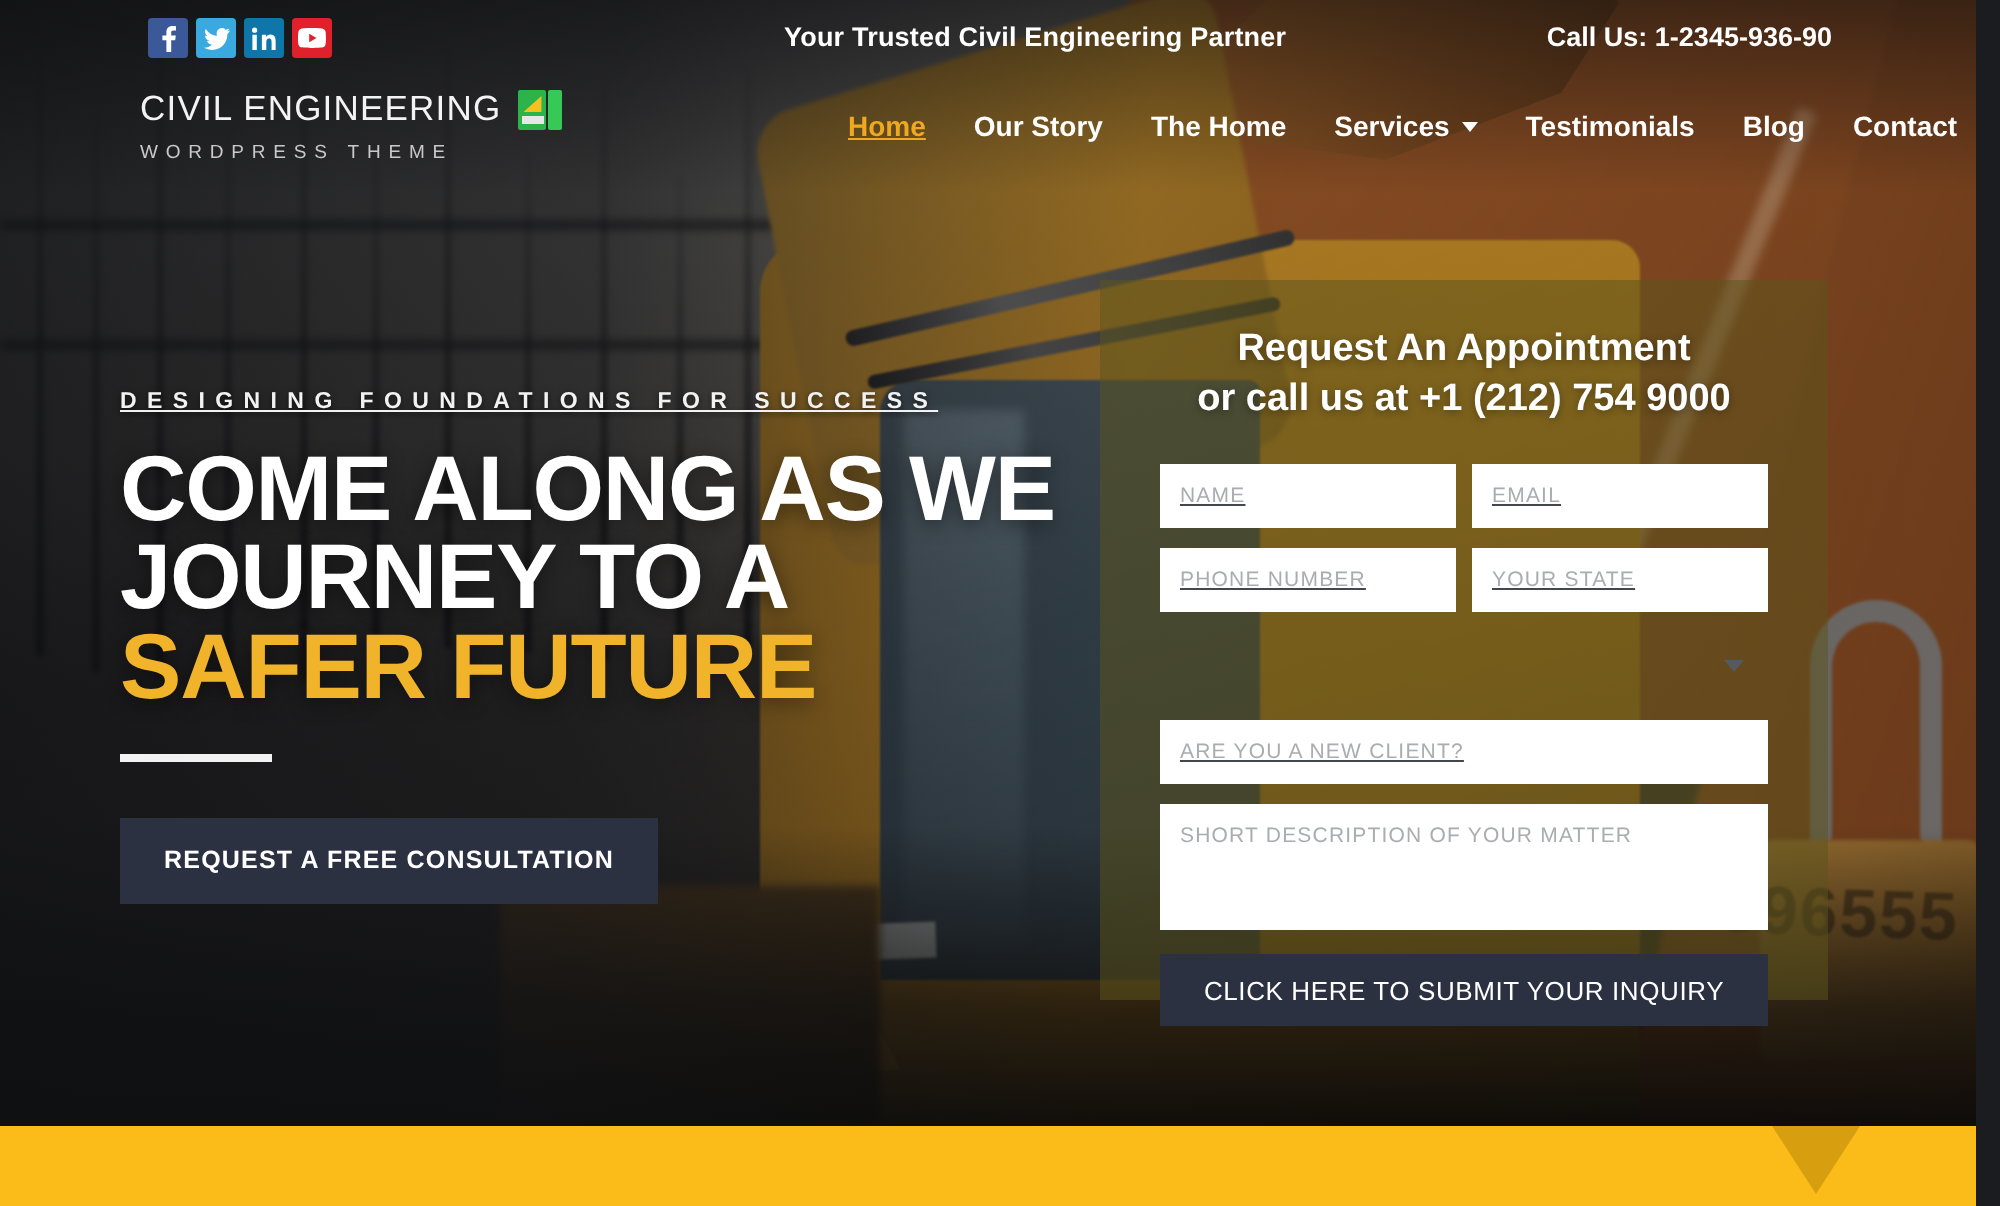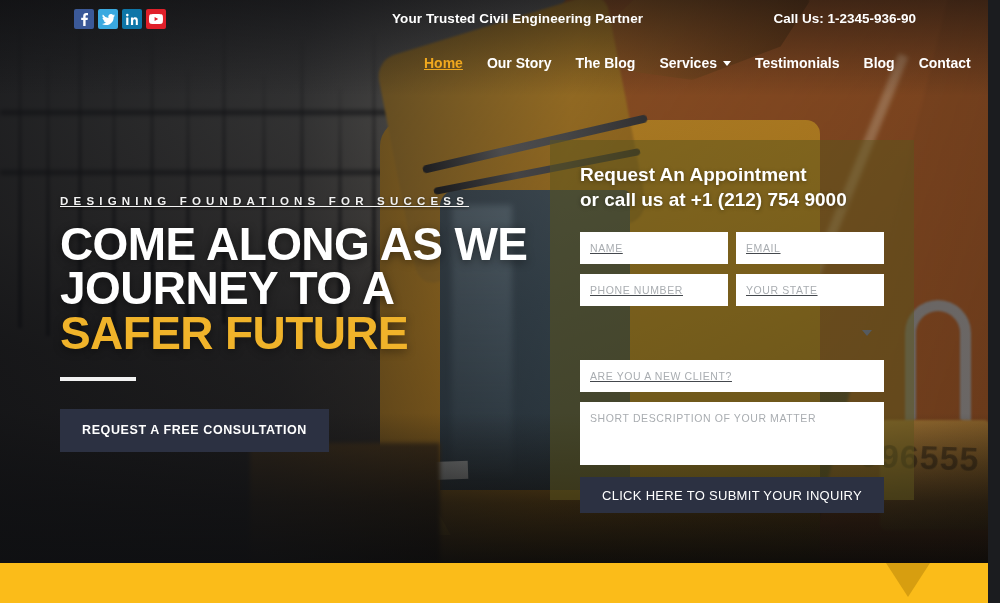--- a/index.html
+++ b/index.html
@@ -378,20 +378,21 @@
   .form-panel {
     position: absolute;
     left: 550px; top: 140px;
     width: 364px; height: 360px;
     background: rgba(92,84,28,.52);
     z-index: 15;
     padding: 22px 30px;
   }
   .form-title {
     color: #ffffff;
+    text-align: center;
     font: 700 19px/1.32 "Liberation Sans", sans-serif;
     text-shadow: 0 1px 4px rgba(0,0,0,.35);
   }
   .form-title .ft2 { display: block; }
   .form-grid {
     margin-top: 20px;
     display: flex;
     flex-wrap: wrap;
     gap: 10px 8px;
   }
@@ -539,30 +540,42 @@
           <rect x="0" y="0" width="14" height="10" rx="2.6" fill="#ffffff" opacity="0"></rect>
           <path fill="#ffffff" d="M13.7 1.56A1.75 1.75 0 0 0 12.47.32C11.38 0 7 0 7 0S2.62 0 1.53.32A1.75 1.75 0 0 0 .3 1.56C0 2.66 0 5 0 5s0 2.34.3 3.44c.17.6.65 1.07 1.23 1.24C2.62 10 7 10 7 10s4.38 0 5.47-.32c.58-.17 1.06-.64 1.23-1.24.3-1.1.3-3.44.3-3.44s0-2.34-.3-3.44zM5.6 7.1V2.9L9.24 5 5.6 7.1z"></path>
         </svg>
       </a>
     </div>
 
     <div class="tagline">Your Trusted Civil Engineering Partner</div>
     <div class="callus">Call Us: 1-2345-936-90</div>
   </div>
 
+  <div class="logo">
+    <div class="logo-main">
+      <span>CIVIL ENGINEERING</span>
+      <span class="logo-mark">
+        <span class="lm-a"></span>
+          <span class="lm-b"></span>
+        <span class="lm-t"></span>
+          <span class="lm-l"></span>
+      </span>
+    </div>
+    <div class="logo-sub">WORDPRESS THEME</div>
+  </div>
 
   <nav class="nav">
     <a class="nav-item active">
       <span>Home</span>
     </a>
     <a class="nav-item">
       <span>Our Story</span>
     </a>
     <a class="nav-item">
-      <span>The Blog</span>
+      <span>The Home</span>
     </a>
     <a class="nav-item">
       <span>Services</span>
       <span class="caret"></span>
     </a>
     <a class="nav-item">
       <span>Testimonials</span>
     </a>
     <a class="nav-item">
       <span>Blog</span>

